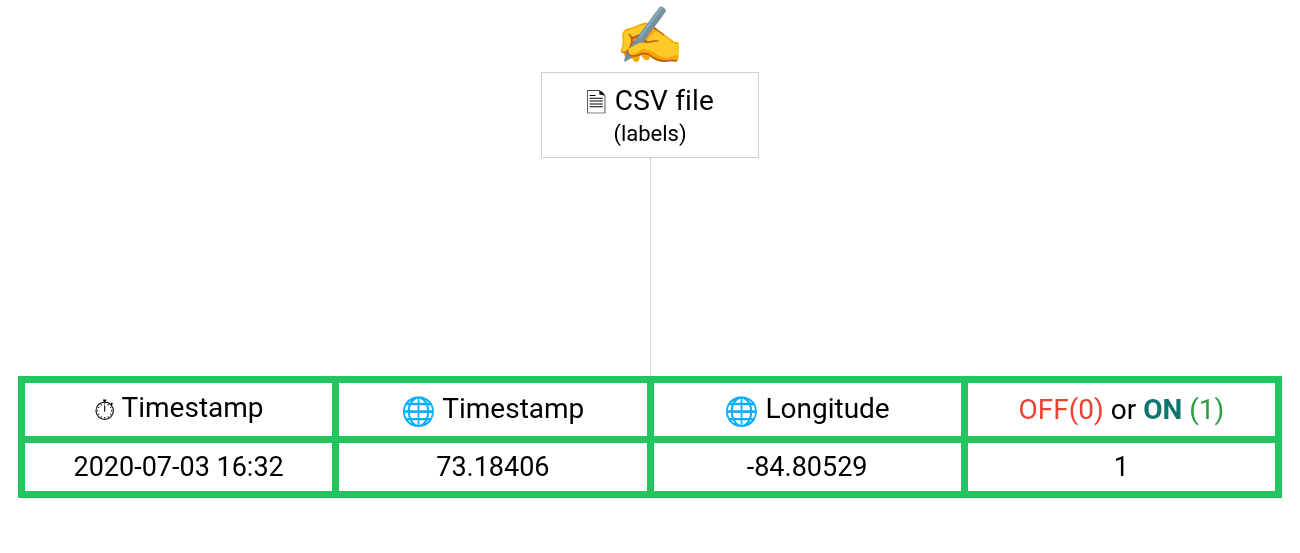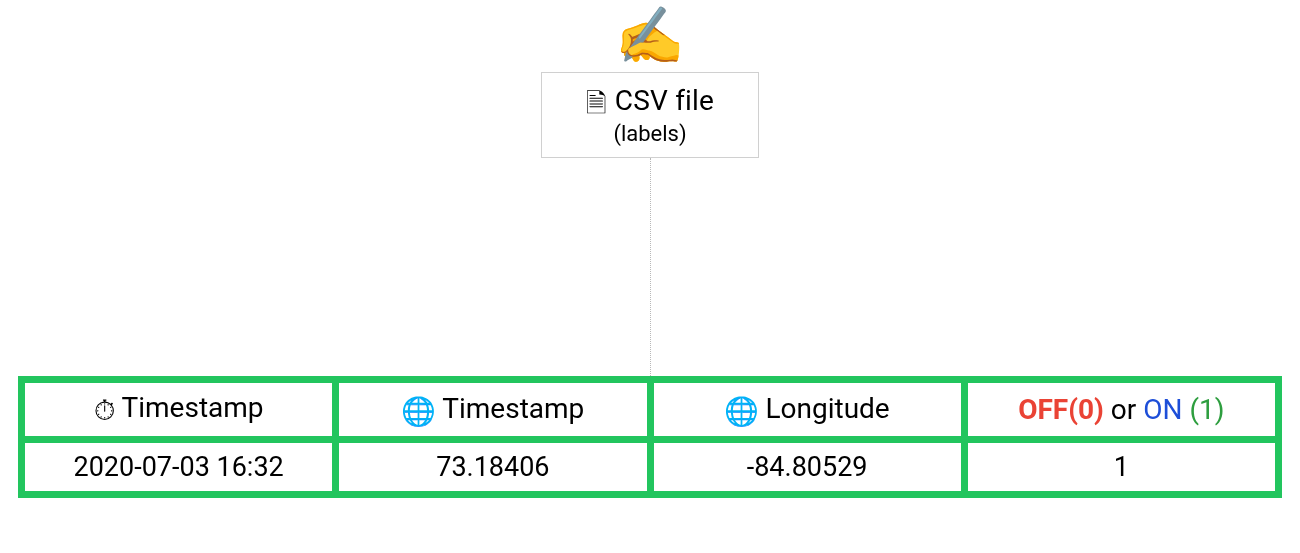--- a/index.html
+++ b/index.html
@@ -94,22 +94,22 @@
     vertical-align: -3px;
     margin-right: 6px;
   }
   .globe {
     color: #1e88e5;
     font-size: 28px;
   }
   .stopwatch {
     font-size: 28px;
   }
-  .off-label { color: #ea4335; font-weight: 700; margin-top: 48px; }
-  .on-label  { color: #1d4ed8; font-weight: 400; }
+  .off-label { color: #ea4335; font-weight: 400; margin-top: 48px; }
+  .on-label  { color: #0f766e; font-weight: 700; }
   .paren { color: #000; }
 </style>
 </head>
 <body>
 
 <div class="canvas">
 
   <div class="writing">✍️</div>
 
   <div class="csv-box">

